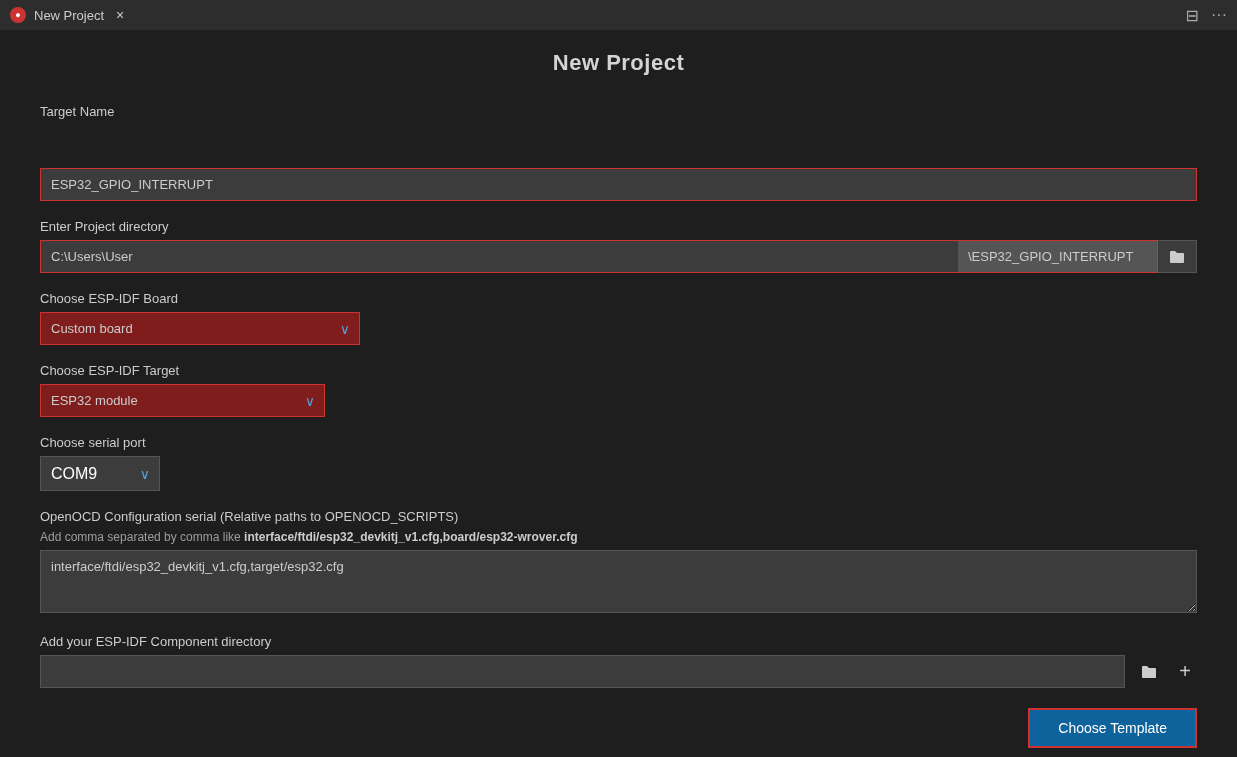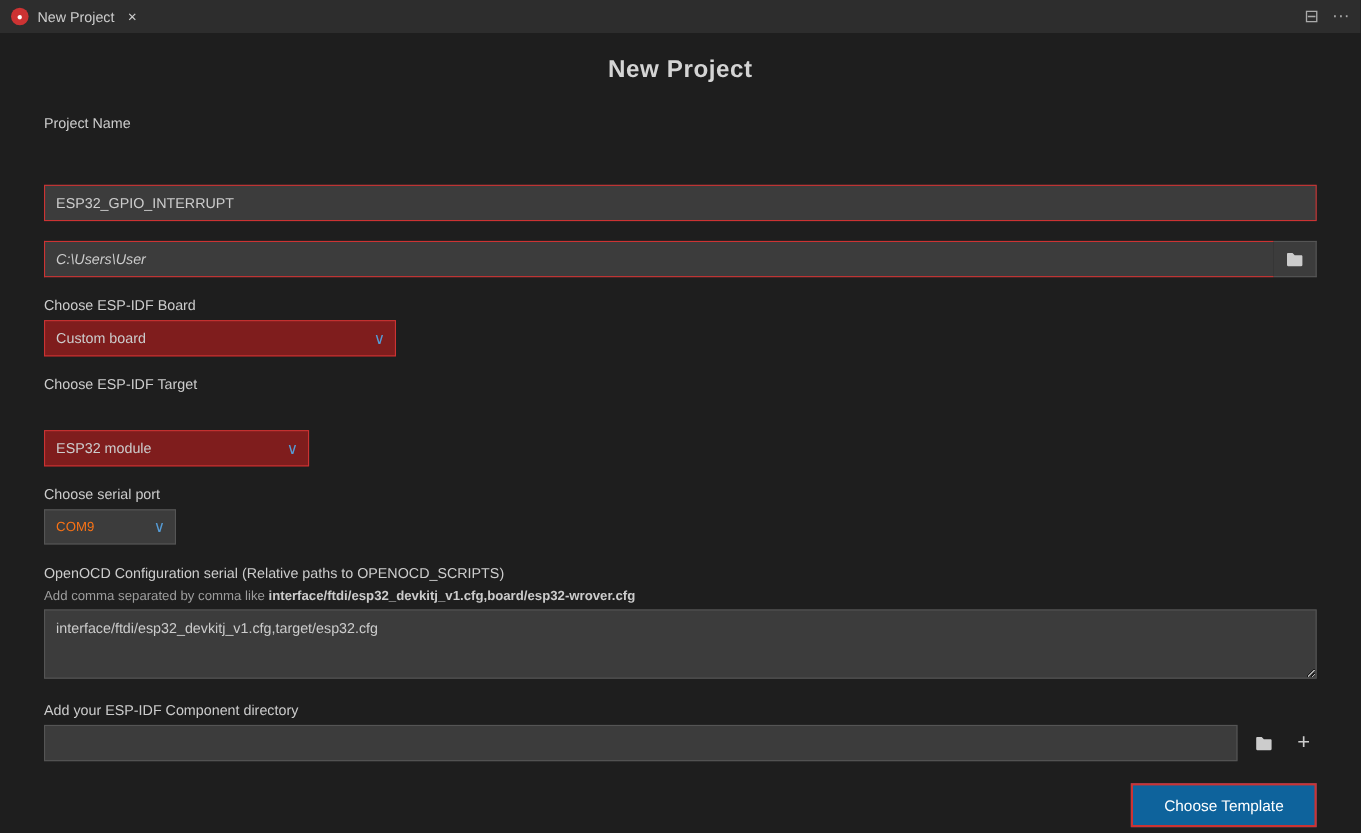--- a/index.html
+++ b/index.html
@@ -118,21 +118,20 @@
 
     .directory-base {
       flex: 1;
       background-color: #3c3c3c;
       border: 1.5px solid #cc3333;
       border-right: none;
       color: #cccccc;
       padding: 8px 10px;
       font-size: 13px;
       outline: none;
-      font-style: italic;
     }
 
     .directory-suffix {
       background-color: #555555;
       border: 1.5px solid #cc3333;
       border-left: none;
       color: #cccccc;
       padding: 8px 10px;
       font-size: 13px;
       width: 200px;
@@ -153,22 +152,21 @@
     .select-wrapper {
       position: relative;
       display: inline-block;
     }
 
     .select-wrapper-board {
       width: 320px;
     }
 
     .select-wrapper-target {
-      width: 241px;
-      margin-top: 28px;
+      width: 285px;
     }
 
     .form-select {
       appearance: none;
       background-color: #7f1d1d;
       border: 1.5px solid #cc3333;
       color: #cccccc;
       padding: 8px 36px 8px 10px;
       font-size: 13px;
       outline: none;
@@ -187,23 +185,23 @@
     }
 
     .select-wrapper-serial {
       width: 120px;
     }
 
     .form-select-serial {
       appearance: none;
       background-color: #3c3c3c;
       border: 1px solid #555555;
-      color: #f97316;
+      color: #ffffff;
       padding: 8px 36px 8px 10px;
-      font-size: 12px;
+      font-size: 16px;
       outline: none;
       width: 100%;
       cursor: pointer;
     }
 
     .openocd-hint {
       font-size: 12px;
       color: #9d9d9d;
       margin-bottom: 6px;
     }
@@ -297,27 +295,29 @@
     <span class="title-bar-icon">⊟</span>
     <span class="title-bar-icon">···</span>
   </div>
 </div>
 
 <div class="main-content">
 
   <h1 class="page-title">New Project</h1>
 
   <div class="form-section">
-    <label class="form-label">Project Name</label>
+    <label class="form-label">Target Name</label>
     <input class="form-input" type="text" value="ESP32_GPIO_INTERRUPT" style="">
   </div>
 
   <div class="form-section">
+    <label class="form-label">Enter Project directory</label>
     <div class="directory-row">
       <input class="directory-base" type="text" value="C:\Users\User" style="">
+      <div class="directory-suffix">\ESP32_GPIO_INTERRUPT</div>
       <button class="directory-browse">
         <svg width="18" height="18" viewBox="0 0 18 18" fill="none" xmlns="http://www.w3.org/2000/svg">
           <path d="M2 4C2 3.45 2.45 3 3 3H7L9 5H15C15.55 5 16 5.45 16 6V14C16 14.55 15.55 15 15 15H3C2.45 15 2 14.55 2 14V4Z" fill="#cccccc"></path>
         </svg>
       </button>
     </div>
   </div>
 
   <div class="form-section">
     <label class="form-label">Choose ESP-IDF Board</label>

